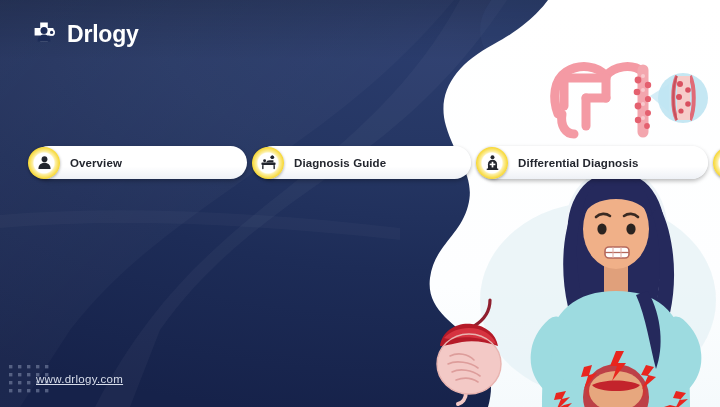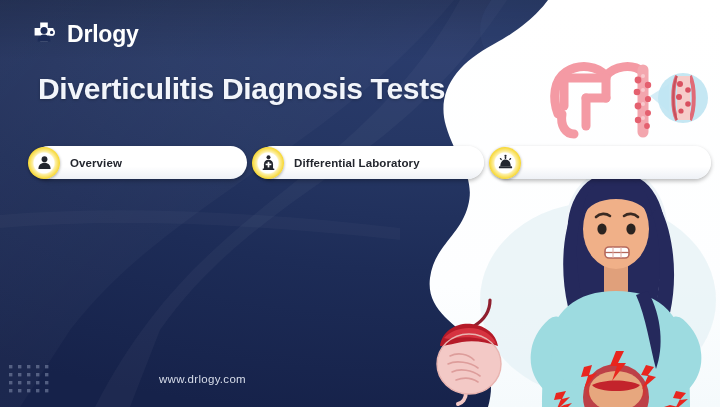--- a/index.html
+++ b/index.html
@@ -67,22 +67,22 @@
     background:
       radial-gradient(circle at 50% 50%, #ffffff 0 44%, #fdf0a8 50%, #f7d93c 68%, #e9c117 86%, #d9ae0c 100%);
     box-shadow:0 1px 3px rgba(0,0,0,.35);
     display:flex; align-items:center; justify-content:center;
   }
   .pill-icon svg{ width:17px; height:17px; display:block; }
 
   
   .footer-url{
     position:absolute; left:36px; top:373px; width:210px;
-    text-align:right;
-    color:#d7ddea; font-size:11.5px; letter-spacing:.3px;
+    text-align:left;
+    color:#d7ddea; font-size:11.5px; letter-spacing:.3px;text-decoration:underline;
   }
 
   
   .dot-grid{ position:absolute; left:9px; top:365px; width:44px; height:34px; }
   .dot-grid svg{ width:100%; height:100%; display:block; }
 
   
   .illus-colon{ position:absolute; left:536px; top:54px; width:174px; height:88px; }
   .illus-colon svg{ width:100%; height:100%; display:block; }
   .illus-woman{ position:absolute; left:512px; top:155px; width:208px; height:252px; }
@@ -264,47 +264,61 @@
         <path d="M10.2,2.4 h7.6 v5.6 h5.6 v7.6 h-5.6 v5.6 h-7.6 v-5.6 h-5.6 v-7.6 h5.6 Z" fill="#ffffff"></path>
         <circle cx="14" cy="10.6" r="3.5" fill="#1d2c57"></circle>
         <path d="M7.6,21.4 C7.6,16.8 10.5,14.6 14,14.6 C17.5,14.6 20.4,16.8 20.4,21.4 Z" fill="#1d2c57"></path>
         <circle cx="21.6" cy="12.4" r="3.4" fill="#ffffff"></circle>
         <circle cx="21.6" cy="12.4" r="1.6" fill="#1d2c57"></circle>
       </svg>
     </span>
     <span class="logo-text">Drlogy</span>
   </div>
 
-  <h1 class="headline">Diverticulitis Diagnosis Tests</h1>
 
   <nav class="menu">
 
     <div class="pill" style="width:215px">
       <span class="pill-icon">
         <svg viewBox="0 0 24 24" fill="#23262e">
           <circle cx="12" cy="7.4" r="4.1"></circle>
           <path d="M3.4,21 C3.4,15.4 7.2,12.4 12,12.4 C16.8,12.4 20.6,15.4 20.6,21 Z"></path>
         </svg>
       </span>
       <span class="pill-label">Overview</span>
     </div>
 
+    <div class="pill" style="width:215px">
+      <span class="pill-icon">
+        <svg viewBox="0 0 24 24" fill="#23262e">
+          <rect x="2" y="12" width="20" height="3.4" rx="1.2"></rect>
+          <rect x="3" y="15.4" width="2" height="6" rx="1"></rect>
+          <rect x="19" y="15.4" width="2" height="6" rx="1"></rect>
+          <circle cx="6.5" cy="9.6" r="2.1"></circle>
+          <path d="M9,12 C9,10 11,8.8 13.6,8.8 L19,8.8 L19,12 Z"></path>
+          <circle cx="17.4" cy="4.6" r="2.6"></circle>
+          <rect x="16.6" y="2.2" width="1.6" height="4.8"></rect>
+          <rect x="15" y="3.8" width="4.8" height="1.6"></rect>
+        </svg>
+      </span>
+      <span class="pill-label">Diagnosis Guide</span>
+    </div>
 
 
     <div class="pill" style="width:228px">
       <span class="pill-icon">
         <svg viewBox="0 0 24 24" fill="#23262e">
           <circle cx="12" cy="4.6" r="2.8"></circle>
           <path d="M5.6,21 L5.6,14.6 C5.6,10.4 8.4,8.2 12,8.2 C15.6,8.2 18.4,10.4 18.4,14.6 L18.4,21 Z"></path>
           <rect x="3.6" y="20.4" width="16.8" height="2.2" rx="1" fill="#23262e"></rect>
           <rect x="10.8" y="11" width="2.4" height="8" fill="#ffffff"></rect>
           <rect x="8" y="13.6" width="8" height="2.2" fill="#ffffff"></rect>
         </svg>
       </span>
-      <span class="pill-label">Differential Laboratory</span>
+      <span class="pill-label">Differential Diagnosis</span>
     </div>
 
     <div class="pill" style="width:218px">
       <span class="pill-icon">
         <svg viewBox="0 0 24 24" fill="#23262e">
           <path d="M4.6,17.4 C4.6,11.4 7.8,7.6 12,7.6 C16.2,7.6 19.4,11.4 19.4,17.4 Z"></path>
           <rect x="2.6" y="17.4" width="18.8" height="2.8" rx="1.2"></rect>
           <rect x="11" y="3.6" width="2" height="3.6" rx="1"></rect>
           <rect x="4.4" y="5.4" width="2" height="3.4" rx="1" transform="rotate(-40 5.4 7.1)"></rect>
           <rect x="17.6" y="5.4" width="2" height="3.4" rx="1" transform="rotate(40 18.6 7.1)"></rect>

